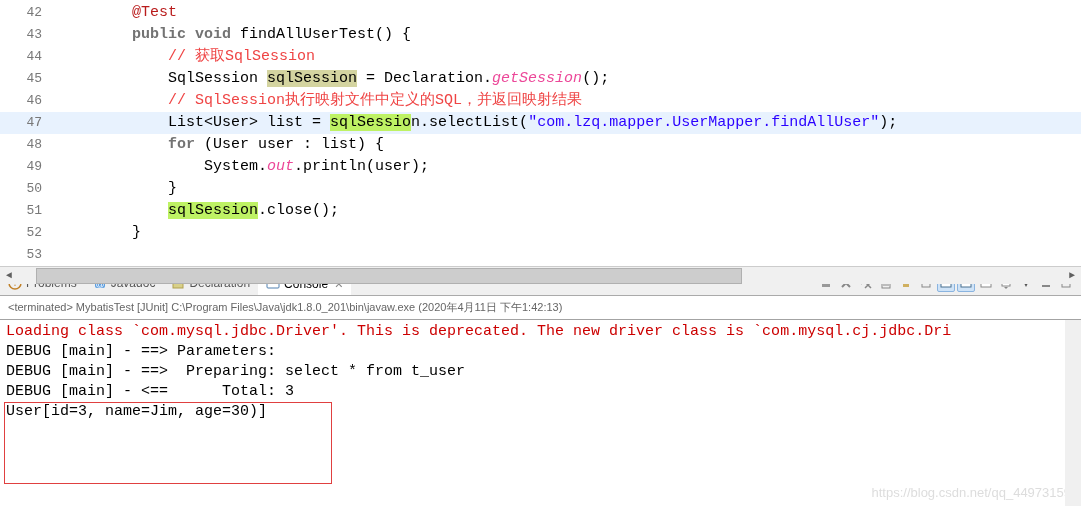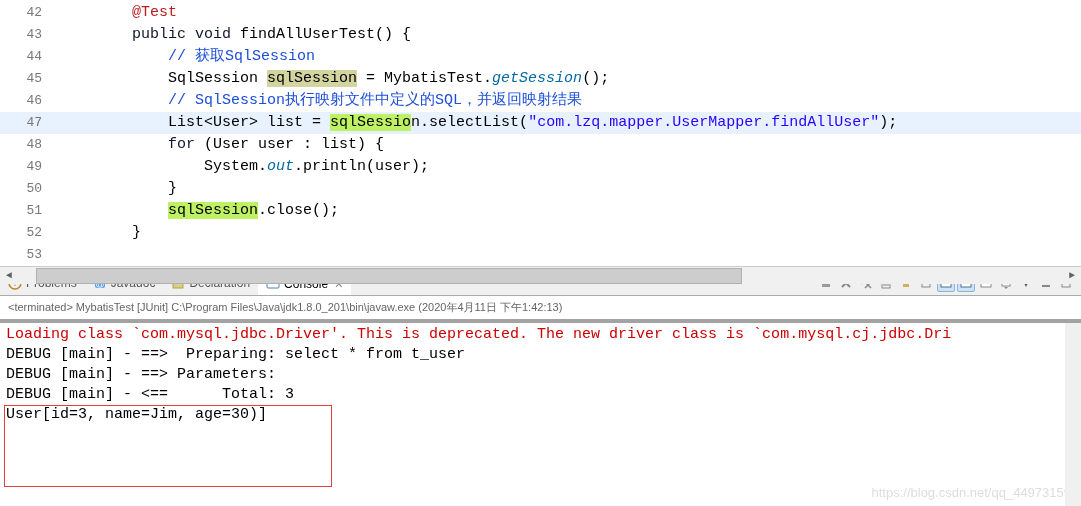--- a/index.html
+++ b/index.html
@@ -3,42 +3,42 @@
 <meta charset="utf-8">
 <style>
 * { margin: 0; padding: 0; box-sizing: border-box; }
 body { font-family: Consolas, "Courier New", monospace; font-size: 13px; background: #fff; color: #000; width: 1081px; height: 506px; overflow: hidden; display: flex; flex-direction: column; }
 .editor-area { flex: 0 0 auto; height: 270px; background: #fff; position: relative; }
 .code-lines { padding-top: 2px; }
 .code-line { display: flex; height: 22px; line-height: 22px; }
 .code-line.current { background: #e8f2fe; align-items: center; }
 .gutter { width: 60px; text-align: right; padding-right: 18px; color: #787878; font-size: 13px; user-select: none; }
 .code { white-space: pre; font-family: Consolas, "Courier New", monospace; font-size: 15px; }
-.kw { color: #0f172a; font-weight: normal; }
+.kw { color: #737373; font-weight: bold; }
 .str { color: #2a00ff; }
-.static { color: #0369a1; font-style: italic; }
-.comment { color: #1d4ed8; }
+.static { color: #ec4899; font-style: italic; }
+.comment { color: #ef4444; }
 .anno { color: #b91c1c; }
 .hl { background: #d4d4a0; }
 .hl2 { background: #bef264; }
 .hscroll { height: 18px; background: #f0f0f0; border-top: 1px solid #ccc; display: flex; align-items: center; }
 .hscroll .track { flex: 1; height: 16px; margin: 0 18px; background: #f0f0f0; position: relative; }
 .hscroll .thumb { position: absolute; left: 0; width: 70%; height: 100%; background: #cdcdcd; border: 1px solid #b0b0b0; }
 .hscroll .arrow { width: 18px; height: 16px; display: flex; align-items: center; justify-content: center; color: #606060; font-size: 10px; }
 
 .tabs-bar { height: 26px; background: #f0f0f0; border-top: 1px solid #aaa; border-bottom: 1px solid #aaa; display: flex; align-items: center; font-family: "Segoe UI", Tahoma, sans-serif; font-size: 12px; }
 .tab { display: flex; align-items: center; padding: 0 8px; height: 24px; gap: 4px; color: #555; }
 .tab.active { color: #000; border-top: 2px solid #4a90d9; background: #fff; }
 .tab .icon { width: 14px; height: 14px; display: inline-flex; align-items: center; justify-content: center; }
 .tab .close { font-size: 11px; color: #888; margin-left: 2px; }
 .toolbar-icons { margin-left: auto; display: flex; gap: 2px; padding-right: 6px; }
 .toolbar-icons .btn { width: 18px; height: 18px; display: inline-flex; align-items: center; justify-content: center; font-size: 12px; color: #555; }
 .toolbar-icons .btn.active-bg { background: #cfe3f7; border: 1px solid #8ab4e0; border-radius: 2px; }
 
-.term-header { padding: 4px 8px; font-family: "Segoe UI", Tahoma, sans-serif; font-size: 11px; color: #666; border-bottom: 4px solid #a3a3a3; background: #fff; }
+.term-header { padding: 4px 8px; font-family: "Segoe UI", Tahoma, sans-serif; font-size: 11px; color: #666; border-bottom: 1px solid #a3a3a3; background: #fff; }
 .console-area { flex: 1; background: #fff; padding: 2px 6px 16px 6px; overflow: hidden; position: relative; }
 .console-line { font-family: Consolas, "Courier New", monospace; font-size: 15px; line-height: 20px; white-space: pre; }
 .console-line.red { color: #cc0000; }
 .highlight-box { position: absolute; border: 1px solid #e04040; }
 .watermark { position: absolute; right: 10px; bottom: 6px; color: #ddd; font-family: "Segoe UI", sans-serif; font-size: 13px; }
 .vscroll-r { position: absolute; right: 0; top: 0; width: 16px; height: 100%; background: #f0f0f0; }
 </style>
 </head>
 <body>
 
@@ -51,21 +51,21 @@
       <div class="code-line">
         <div class="gutter">43</div>
         <div class="code">        <span class="kw">public</span><span> </span><span class="kw">void</span><span> findAllUserTest() {</span></div>
       </div>
       <div class="code-line">
         <div class="gutter">44</div>
         <div class="code">            <span class="comment">// 获取SqlSession</span></div>
       </div>
       <div class="code-line">
         <div class="gutter">45</div>
-        <div class="code">            <span>SqlSession </span><span class="hl">sqlSession</span><span> = MybatisTest.</span><span class="static">getSession</span><span>();</span></div>
+        <div class="code">            <span>SqlSession </span><span class="hl">sqlSession</span><span> = Declaration.</span><span class="static">getSession</span><span>();</span></div>
       </div>
       <div class="code-line">
         <div class="gutter">46</div>
         <div class="code">            <span class="comment">// SqlSession执行映射文件中定义的SQL，并返回映射结果</span></div>
       </div>
       <div class="code-line current">
         <div class="gutter">47</div>
         <div class="code">            <span>List&lt;User&gt; list = </span><span class="hl2">sqlSessio</span><span>n</span><span>.selectList(</span><span class="str">"com.lzq.mapper.UserMapper.findAllUser"</span><span>);</span></div>
       </div>
       <div class="code-line">
@@ -206,20 +206,20 @@
           <rect x="2" y="2" width="8" height="8" fill="none" stroke="#888"></rect>
         </svg>
       </span>
   </div>
 </div>
 
 <div class="term-header">&lt;terminated&gt; MybatisTest [JUnit] C:\Program Files\Java\jdk1.8.0_201\bin\javaw.exe (2020年4月11日 下午1:42:13)</div>
 
 <div class="console-area">
   <div class="console-line red">Loading class `com.mysql.jdbc.Driver'. This is deprecated. The new driver class is `com.mysql.cj.jdbc.Dri</div>
+  <div class="console-line">DEBUG [main] - ==&gt; Parameters: </div>
   <div class="console-line">DEBUG [main] - ==&gt;  Preparing: select * from t_user </div>
-  <div class="console-line">DEBUG [main] - ==&gt; Parameters: </div>
   <div class="console-line">DEBUG [main] - &lt;==      Total: 3</div>
   <div class="console-line">User[id=3, name=Jim, age=30)]</div>
   <div class="highlight-box" style="left:4px; top:82px; width:328px; height:82px;"></div>
   <div class="watermark">https://blog.csdn.net/qq_44973159</div>
   <div class="vscroll-r"></div>
 </div>
 
 </body></html>

